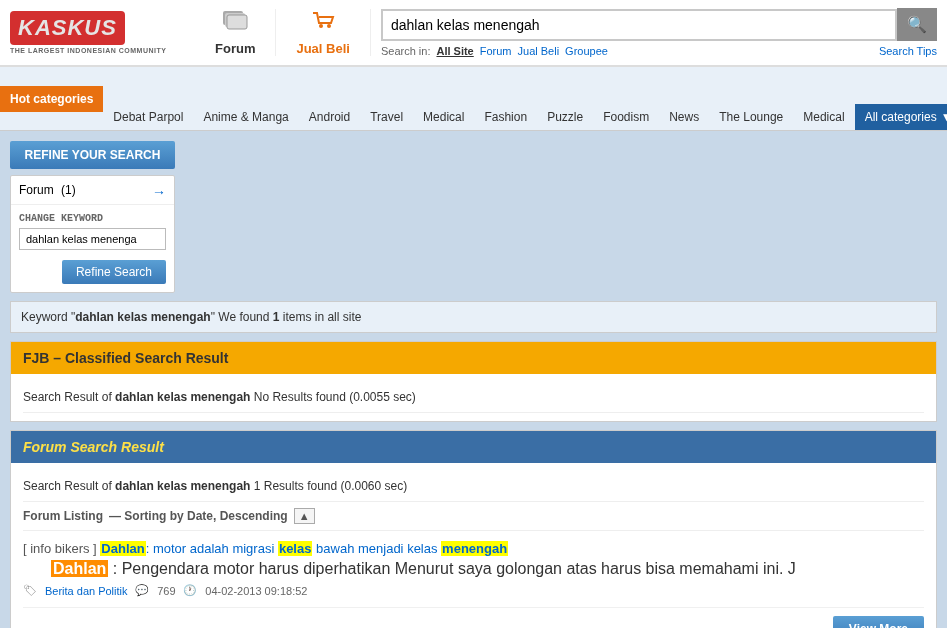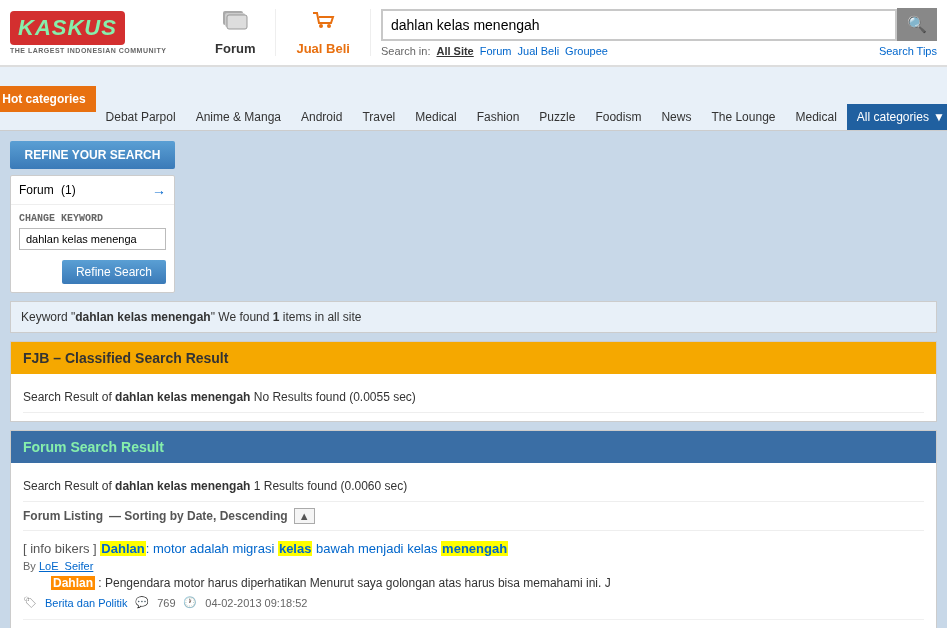--- a/index.html
+++ b/index.html
@@ -2,37 +2,37 @@
 <html><head>
   <meta charset="utf-8">
   <style>
     * { margin: 0; padding: 0; box-sizing: border-box; }
     body { font-family: Arial, sans-serif; font-size: 12px; background: #c8d8e8; min-width: 947px; }
 
     
     #header { background: #fff; border-bottom: 2px solid #ddd; display: flex; align-items: center; padding: 8px 10px; gap: 10px; }
     #logo-area { width: 175px; }
     #logo-box { background: #d32f2f; padding: 4px 8px; border-radius: 4px; display: inline-block; }
-    #logo-text { color: #86efac; font-size: 22px; font-weight: 900; letter-spacing: 1px; font-style: italic; }
+    #logo-text { color: #e5e5e5; font-size: 22px; font-weight: 900; letter-spacing: 1px; font-style: italic; }
     #logo-sub { color: #ffcc00; font-size: 8px; font-weight: bold; letter-spacing: 0.5px; display: block; }
     #nav-icons { display: flex; gap: 0; }
     .nav-icon-item { text-align: center; padding: 0 20px; cursor: pointer; border-right: 1px solid #eee; }
     .nav-icon-item .icon-svg { font-size: 24px; display: block; margin-bottom: 2px; }
     .nav-icon-item .icon-label { font-size: 13px; font-weight: bold; color: #333; }
     #search-area { flex: 1; display: flex; flex-direction: column; gap: 4px; }
     #search-row { display: flex; align-items: center; gap: 0; }
     #search-input { flex: 1; border: 2px solid #c8c8c8; padding: 6px 8px; font-size: 14px; outline: none; }
     #search-btn { background: #888; border: none; padding: 6px 10px; cursor: pointer; color: #fff; font-size: 16px; }
     #search-in-row { display: flex; align-items: center; gap: 6px; font-size: 11px; color: #666; }
     .search-in-opt { color: #0066cc; cursor: pointer; text-decoration: none; }
     .search-in-opt.active { color: #333; font-weight: bold; text-decoration: underline; }
     #search-tips { margin-left: auto; color: #0066cc; cursor: pointer; font-size: 11px; }
 
     
-    #hot-cats { background: #e8f0f8; border-bottom: 1px solid #ccc; display: flex; align-items: center; flex-wrap: nowrap; overflow: hidden; justify-content: center; }
+    #hot-cats { background: #e8f0f8; border-bottom: 1px solid #ccc; display: flex; align-items: center; flex-wrap: nowrap; overflow: hidden; }
     #hot-cats-label { background: #e87010; color: #fff; font-size: 12px; font-weight: bold; padding: 6px 10px; white-space: nowrap; cursor: pointer; }
     .cat-item { padding: 6px 10px; cursor: pointer; color: #333; font-size: 12px; white-space: nowrap; margin-top: 37px; }
     .cat-item.all-cats { background: #2060a0; color: #fff; margin-left: auto; display: flex; align-items: center; gap: 4px; }
 
     
     #main-layout { display: flex; gap: 0; padding: 10px; flex-direction: column; }
 
     
     #sidebar { width: 165px; flex-shrink: 0; margin-right: 8px; }
     #refine-search-btn { background: linear-gradient(to bottom, #5a9fd4, #3a7ab8); color: #fff; font-size: 12px; font-weight: bold; width: 100%; padding: 7px; text-align: center; border: none; cursor: pointer; border-radius: 2px; margin-bottom: 6px; }
@@ -46,36 +46,36 @@
 
     
     #content { flex: 1; }
     #keyword-line { padding: 8px 10px; background: #e8f0f8; border: 1px solid #ccc; font-size: 12px; color: #333; margin-bottom: 8px; }
     .bold { font-weight: bold; }
 
     
     .result-section { background: #fff; border: 1px solid #ccc; margin-bottom: 8px; }
     .section-header { padding: 8px 12px; font-size: 14px; font-weight: bold; }
     .section-header.gold { background: #f5a800; color: #333; }
-    .section-header.blue { background: #3a6ea5; color: #86efac; }
+    .section-header.blue { background: #3a6ea5; color: #fde047; font-style: italic; }
     .section-header.pink { background: #c0335a; color: #fff; }
     .section-body { padding: 8px 12px; }
     .search-result-text { font-size: 12px; color: #333; padding: 8px 0; border-bottom: 1px solid #eee; }
     .highlight { font-weight: bold; }
 
     .forum-listing-bar { display: flex; align-items: center; gap: 6px; padding: 6px 0; border-bottom: 1px solid #eee; font-size: 12px; color: #555; font-weight: bold; }
     .sort-icon { border: 1px solid #aaa; padding: 1px 4px; cursor: pointer; font-size: 11px; background: #f5f5f5; }
 
     .forum-post { padding: 10px 0; border-bottom: 1px solid #f0f0f0; }
     .post-title { font-size: 13px; color: #333; margin-bottom: 4px; }
     .post-title .bracket { color: #555; font-weight: normal; }
     .post-title a { color: #0066cc; text-decoration: none; }
     .post-author { font-size: 11px; color: #666; margin-bottom: 4px; }
     .post-author a { color: #0066cc; }
-    .post-excerpt { font-size: 12px; color: #333; margin-bottom: 6px; padding-left: 28px; }
+    .post-excerpt { font-size: 16px; color: #333; margin-bottom: 6px; padding-left: 28px; }
     .post-meta { display: flex; align-items: center; gap: 8px; font-size: 11px; color: #666; }
     .post-meta a { color: #0066cc; text-decoration: none; }
     .post-meta .meta-icon { color: #888; }
 
     .highlight-word { background: #ffff00; font-weight: bold; padding: 0 1px; }
     .highlight-orange { background: #ff8c00; color: #fff; font-weight: bold; padding: 0 2px; }
 
     .view-more-area { display: flex; justify-content: flex-end; padding: 8px 0 4px; }
     .view-more-btn { background: linear-gradient(to bottom, #5a9fd4, #3a7ab8); color: #fff; border: none; padding: 6px 16px; cursor: pointer; font-size: 12px; font-weight: bold; border-radius: 2px; }
   </style>
@@ -198,23 +198,20 @@
           <span class="sort-icon">▲</span>
         </div>
 
         <div class="forum-post">
           <div class="post-title">
             <span class="bracket">[ info bikers ]</span>
             <a href="#">
               <span class="highlight-word">Dahlan</span><span>: motor adalah migrasi </span><span class="highlight-word">kelas</span><span> bawah menjadi </span><span>kelas</span><span> </span><span class="highlight-word">menengah</span>
             </a>
           </div>
-          <div class="post-author">
-            <span>By </span><a href="#">LoE_Seifer</a>
-          </div>
           <div class="post-excerpt">
             <span class="highlight-orange">Dahlan</span><span> : Pengendara motor harus diperhatikan Menurut saya golongan atas harus bisa memahami ini. J</span>
           </div>
           <div class="post-meta">
             <span class="meta-icon">🏷</span>
             <a href="#">Berita dan Politik</a>
             <span class="meta-icon">💬</span>
             <span>769</span>
             <span class="meta-icon">🕐</span>
             <span>04-02-2013 09:18:52</span>

